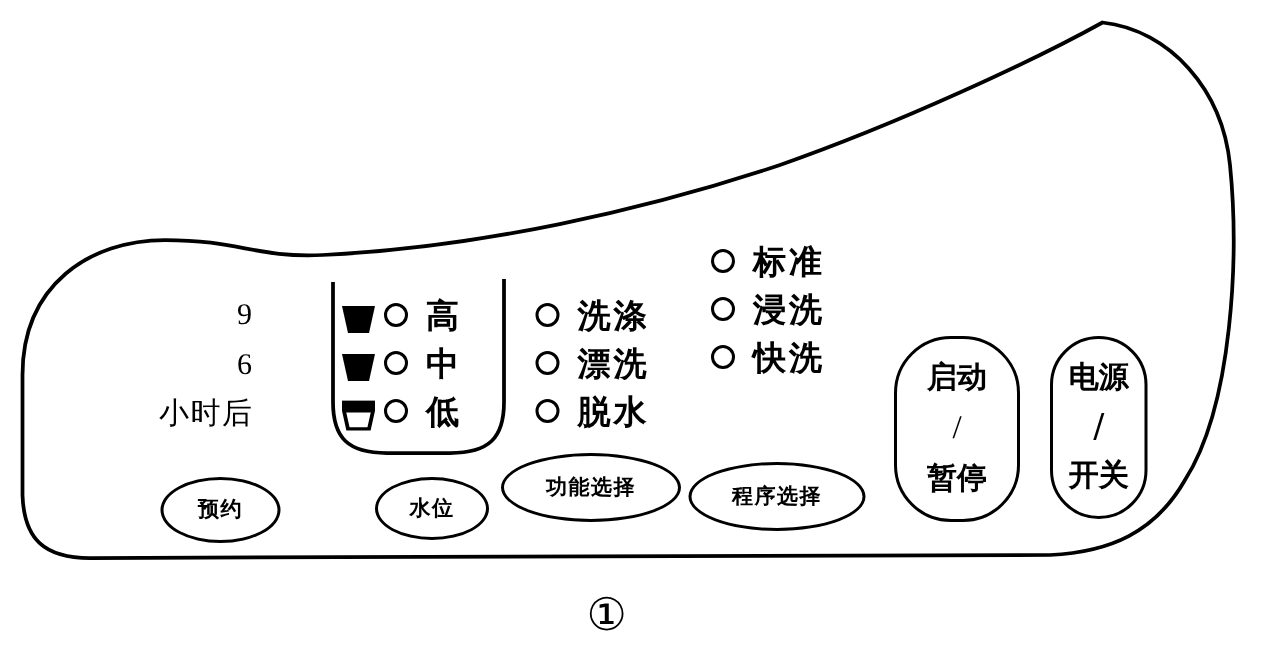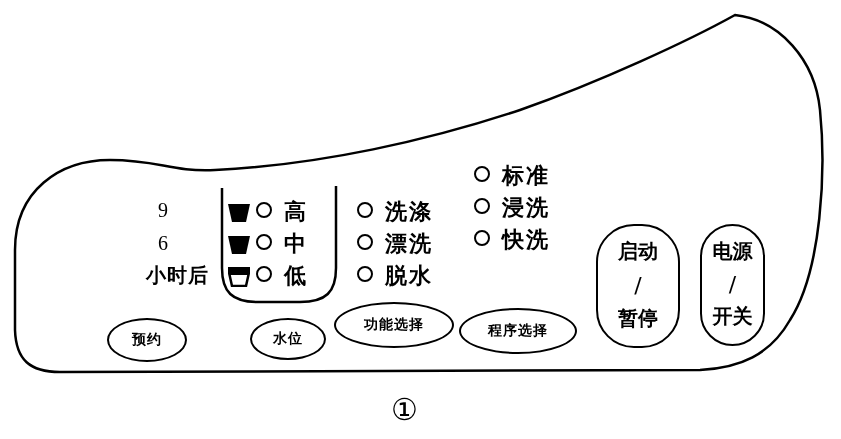--- a/index.html
+++ b/index.html
@@ -2,21 +2,21 @@
 <html><head>
   <meta charset="utf-8">
   <style>
     html, body { margin: 0; padding: 0; background: #ffffff; }
     body { width: 841px; height: 439px; position: relative; overflow: hidden;
            font-family: "DejaVu Sans", sans-serif; color: #000; }
     .outline { position: absolute; left: 0; top: 0; }
     .abs { position: absolute; }
     .txt { font-weight: bold; font-size: 22px; line-height: 1; white-space: nowrap; letter-spacing: 2px; }
     .num { font-family: "Liberation Serif", serif; font-size: 20px; font-weight: normal; }
-    .thin { font-weight: bold; margin-left: 40px; }
+    .thin { font-weight: normal; }
     .ring { display: inline-block; width: 12px; height: 12px; border: 2.2px solid #000; border-radius: 50%;
             vertical-align: middle; margin-right: 12px; position: relative; top: -2px; }
     .row { display: flex; align-items: center; height: 32px; }
     .oval-btn { position: absolute; border: 2.5px solid #000; border-radius: 50%;
                 display: flex; align-items: center; justify-content: center;
                 font-weight: bold; font-size: 14px; letter-spacing: 1px; box-sizing: border-box; }
     .tall-btn { position: absolute; border: 2.5px solid #000; border-radius: 38px;
                 box-sizing: border-box; display: flex; flex-direction: column; align-items: center;
                 justify-content: space-between; padding: 12px 0 14px 0; font-weight: bold; font-size: 20px; }
     .slash { font-weight: normal; font-size: 22px; }
@@ -113,21 +113,21 @@
   </div>
   <div class="row">
     <span class="ring"></span>
     <span class="txt">快洗</span>
   </div>
 </div>
 <div class="oval-btn" style="left:459px; top:308px; width:118px; height:46px;">
   <span>程序选择</span>
 </div>
 
-<div class="tall-btn" style="left:596px; top:224px; width:84px; height:124px;">
+<div class="tall-btn" style="left:596px; top:224px; width:84px; height:124px;font-family:Liberation Serif, serif;">
   <span>启动</span>
   <span class="slash">/</span>
   <span>暂停</span>
 </div>
 
 <div class="tall-btn" style="left:700px; top:224px; width:65px; height:122px;">
   <span>电源</span>
   <span class="slash">/</span>
   <span>开关</span>
 </div>

